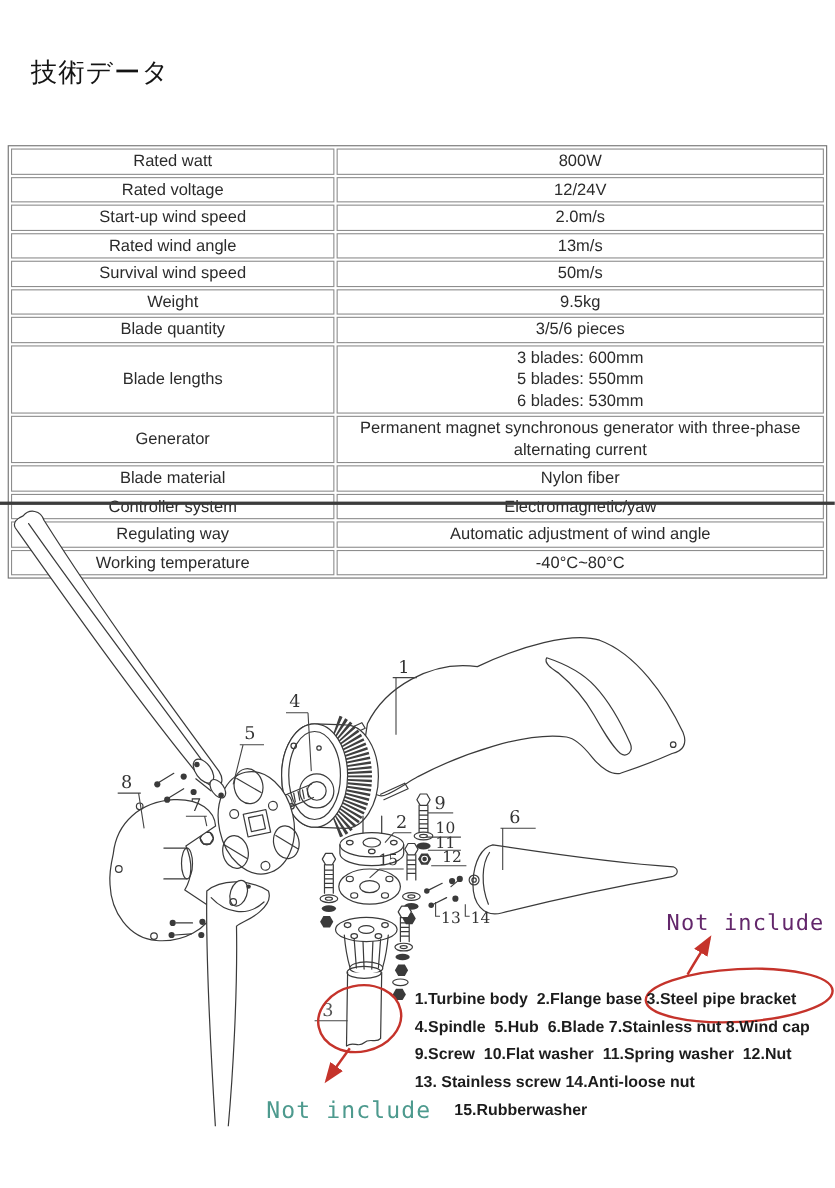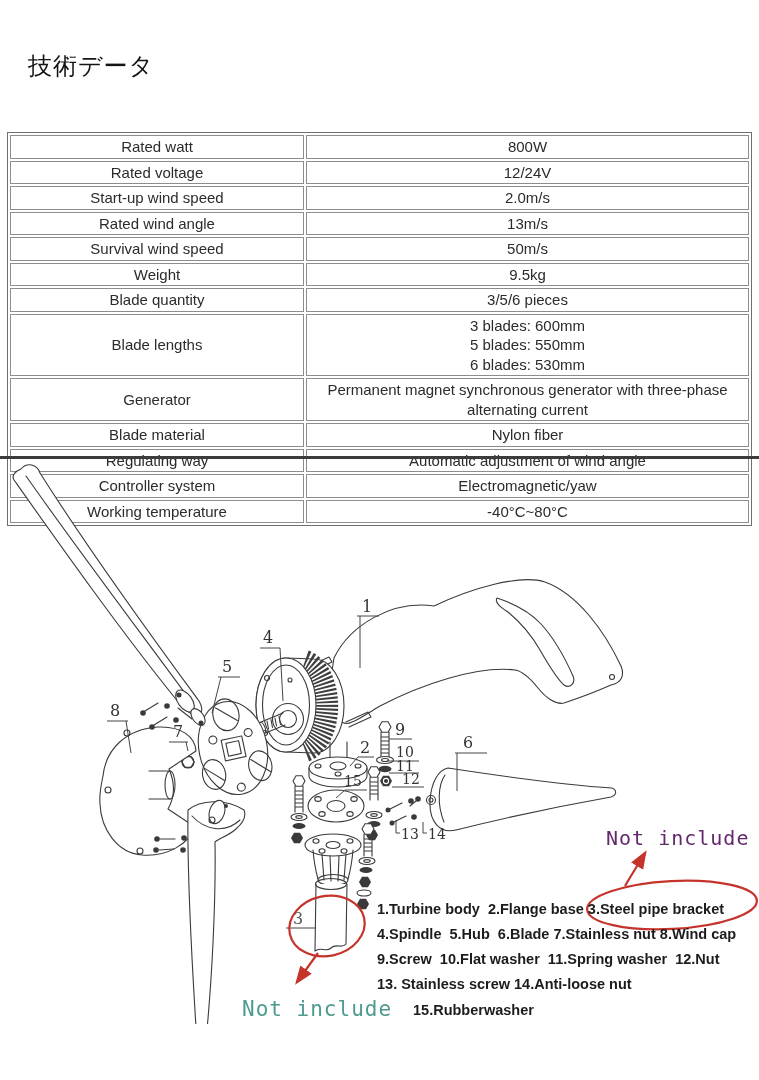--- a/index.html
+++ b/index.html
@@ -69,26 +69,26 @@
         </tr>
       <tr>
           <td class="c-label">Generator</td>
           <td class="c-value">Permanent magnet synchronous generator with three-phase alternating current</td>
         </tr>
       <tr>
           <td class="c-label">Blade material</td>
           <td class="c-value">Nylon fiber</td>
         </tr>
       <tr>
+          <td class="c-label">Controller system</td>
+          <td class="c-value">Electromagnetic/yaw</td>
+        </tr>
+      <tr>
           <td class="c-label">Regulating way</td>
           <td class="c-value">Automatic adjustment of wind angle</td>
-        </tr>
-      <tr>
-          <td class="c-label">Controller system</td>
-          <td class="c-value">Electromagnetic/yaw</td>
         </tr>
       <tr>
           <td class="c-label">Working temperature</td>
           <td class="c-value">-40°C~80°C</td>
         </tr>
     </tbody>
   </table>
 
   <div class="bottom-rule"></div>
 

